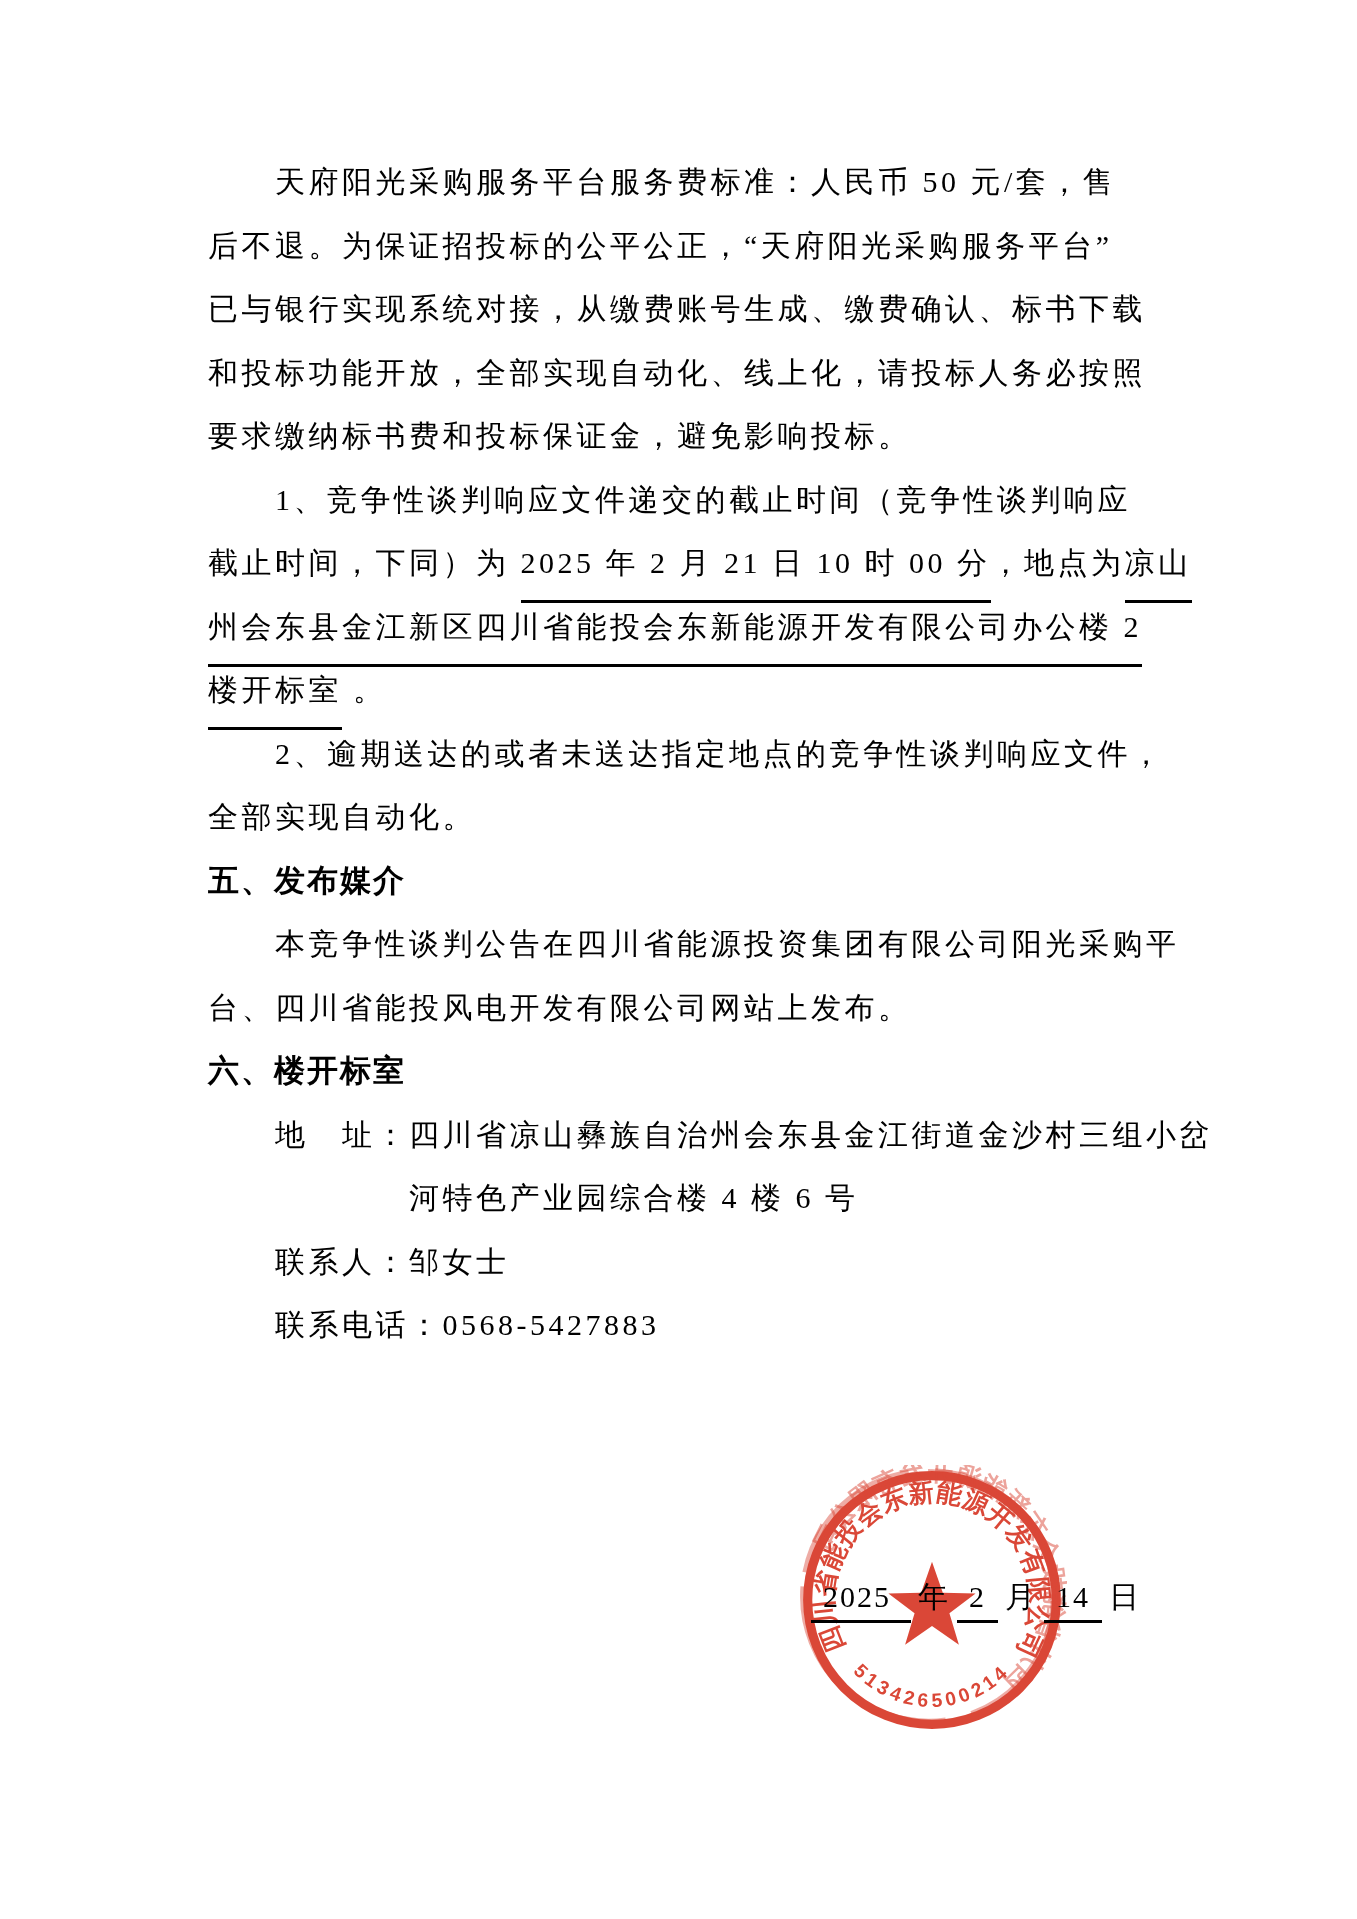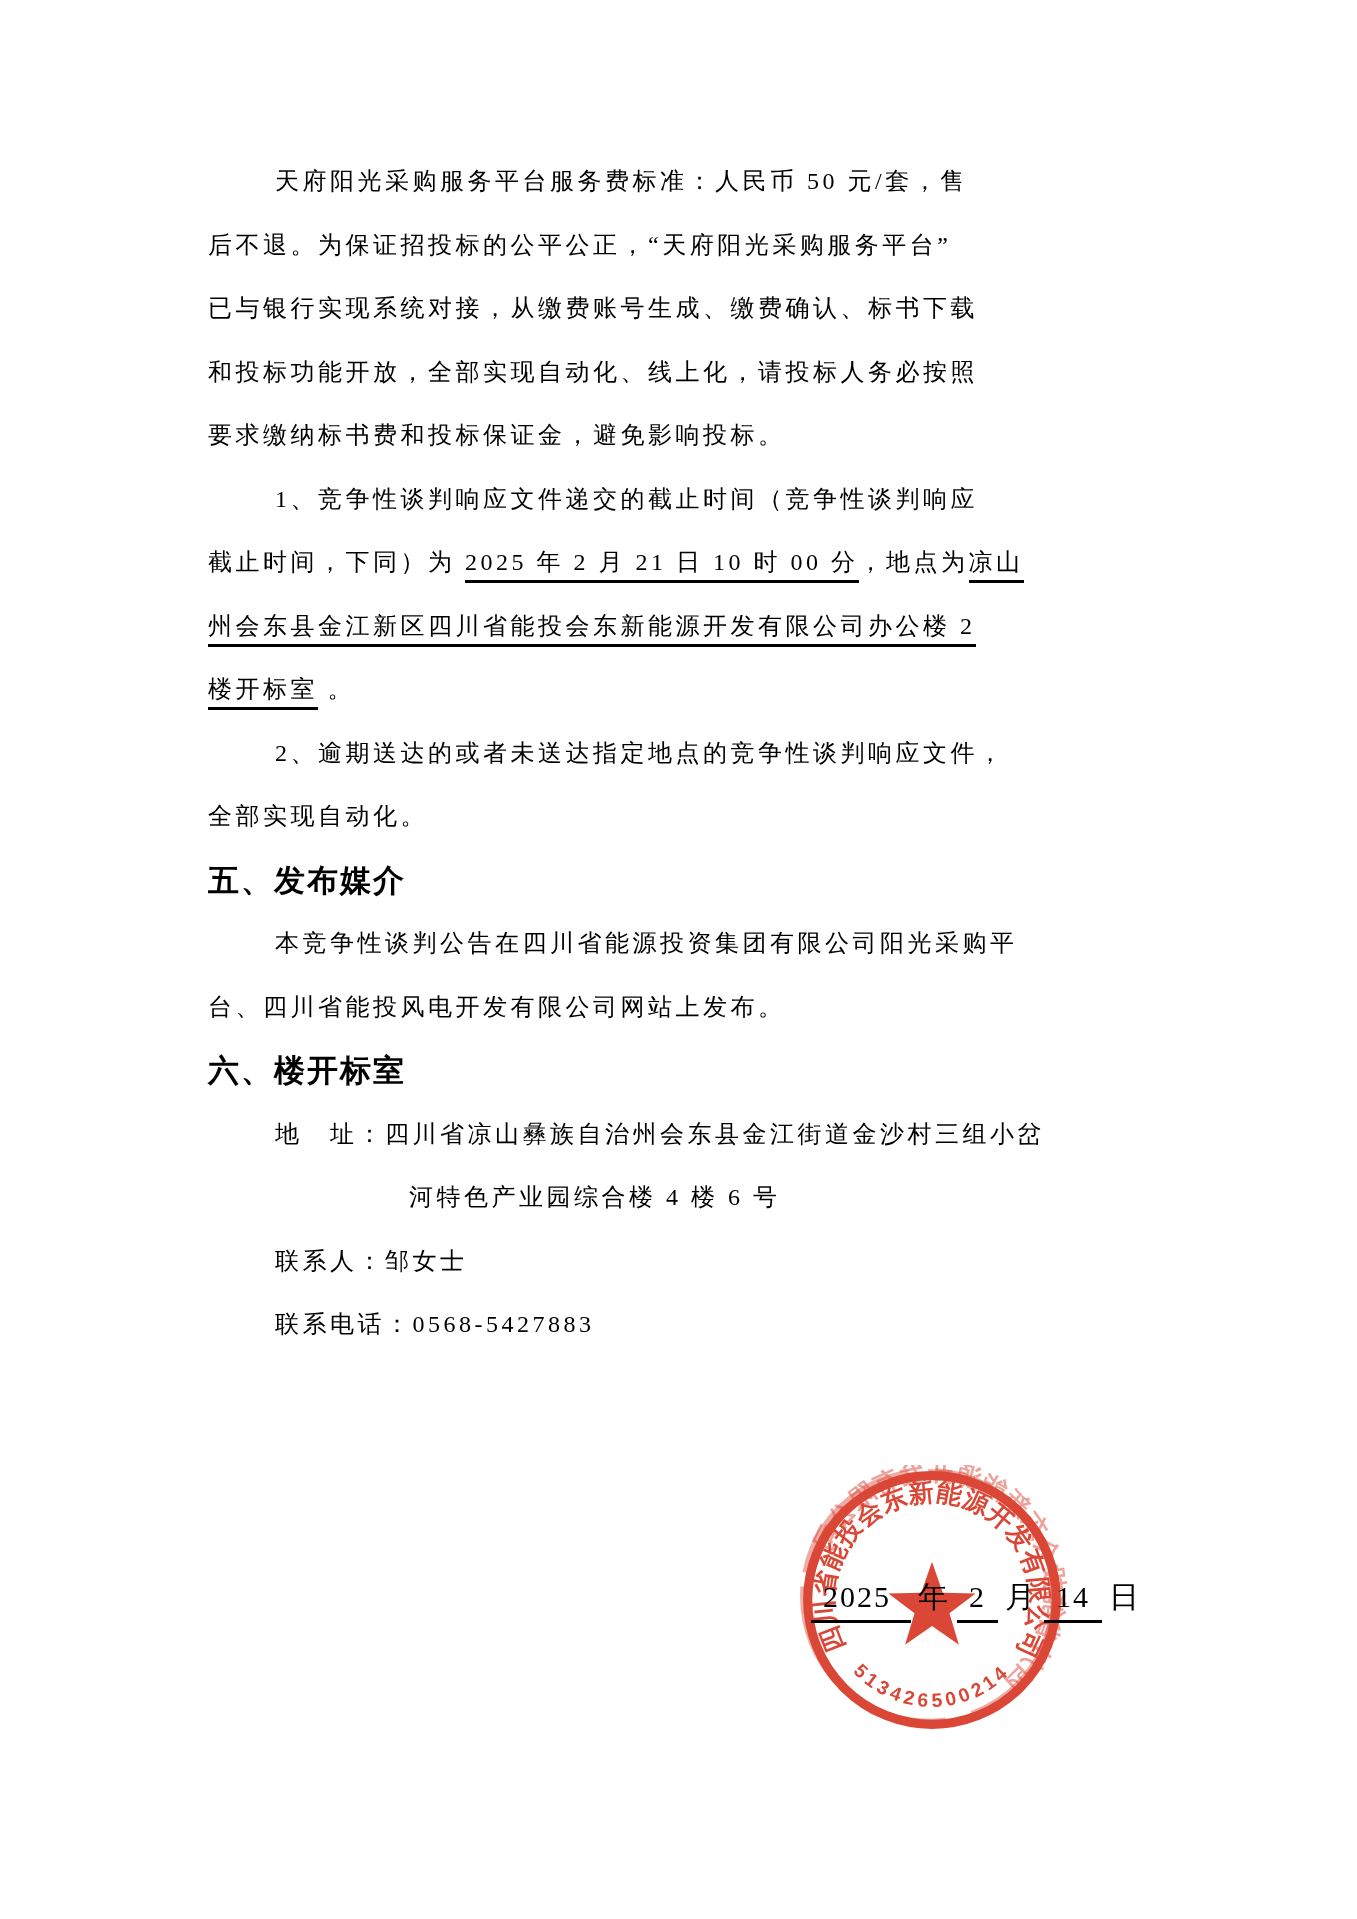--- a/index.html
+++ b/index.html
@@ -16,38 +16,38 @@
     color:var(--text-color);
     font-family:"Liberation Serif","DejaVu Serif",serif;
     overflow:hidden;
   }
   .doc{
     position:absolute;
     left:208px;top:150px;width:960px;
     z-index:1;
   }
   .line{
-    font-size:24px;
+    font-size:30px;
     line-height:63.5px;
     letter-spacing:3.5px;
     white-space:nowrap;
     height:63.5px;
   }
   .line.h{
     font-weight:bold;
     font-family:"Liberation Sans","DejaVu Sans",sans-serif;
     font-size:31px;
     letter-spacing:2px;
   }
   .ind2{padding-left:67px;}
   .ind6{padding-left:201px;font-family:Liberation Serif, serif;}
   .run{display:inline;}
   .run.u{
     border-bottom:3px solid var(--text-color);
-    padding-bottom:5px;
+    padding-bottom:21px;
   }
   
   .date-line{
     position:absolute;
     left:811px;top:1576px;
     z-index:3;
     font-size:30px;
     letter-spacing:2px;
     white-space:nowrap;
     line-height:42px;

